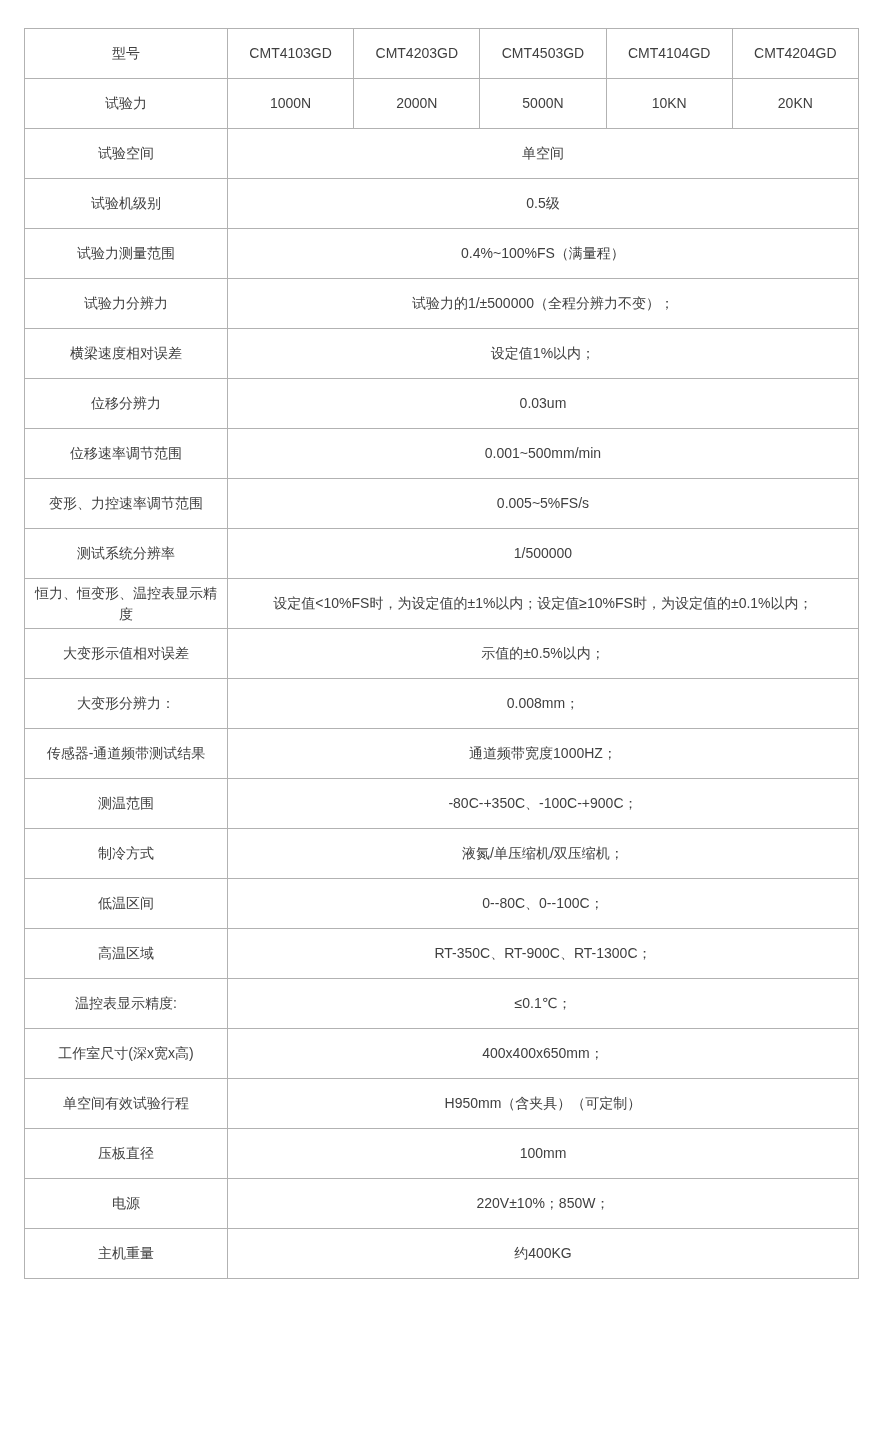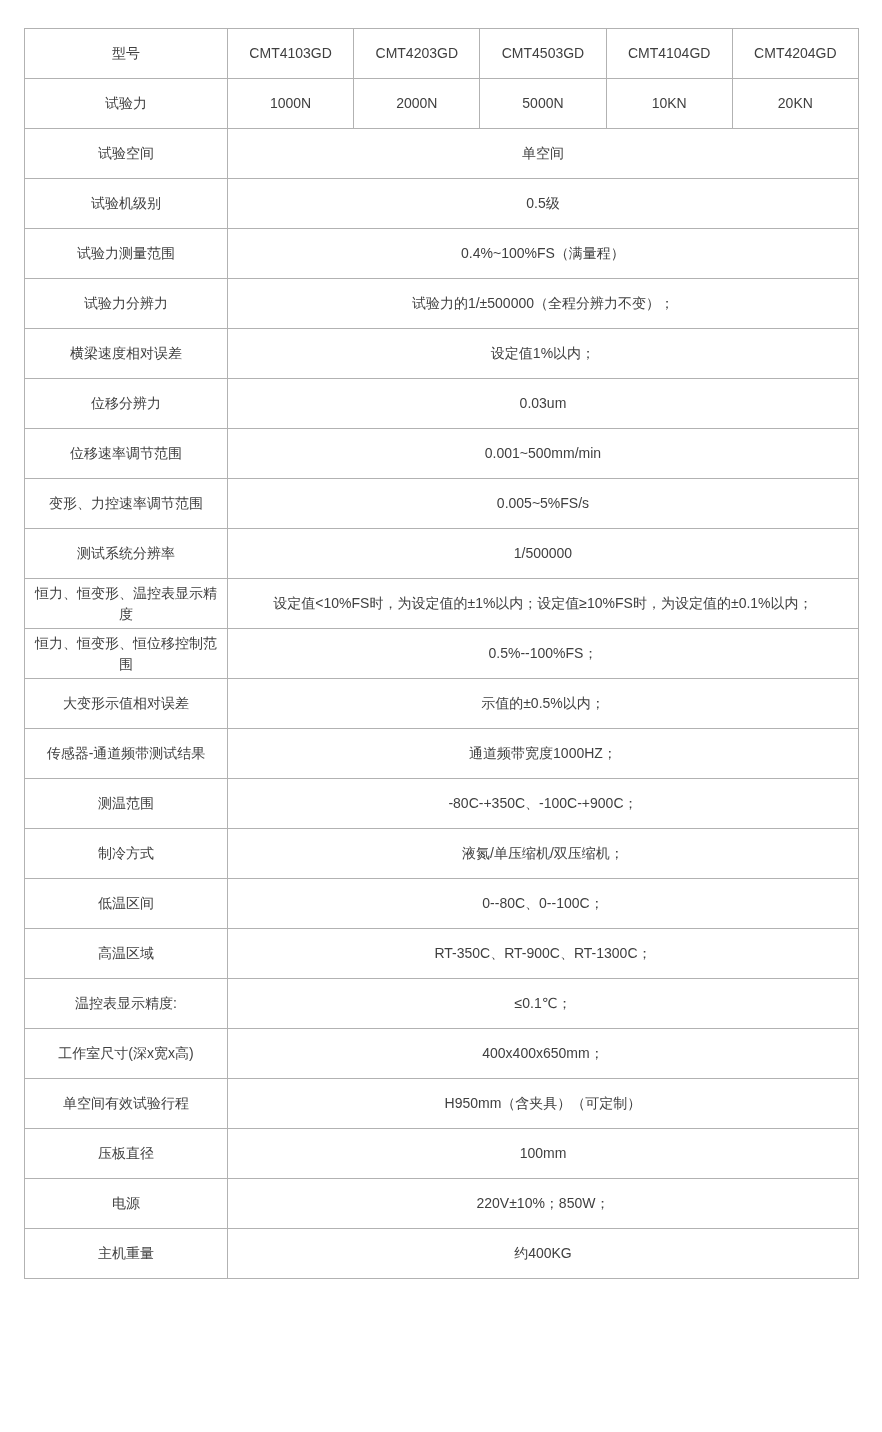--- a/index.html
+++ b/index.html
@@ -98,26 +98,26 @@
       </tr>
       <tr>
         <td>测试系统分辨率</td>
         <td colspan="5">1/500000</td>
       </tr>
       <tr>
         <td>恒力、恒变形、温控表显示精度</td>
         <td colspan="5">设定值&lt;10%FS时，为设定值的±1%以内；设定值≥10%FS时，为设定值的±0.1%以内；</td>
       </tr>
       <tr>
-        <td>恒力、恒变形、恒位移控制范围</td>
-        <td colspan="5">0.5%--100%FS；</td>
+        <td>大变形示值相对误差</td>
+        <td colspan="5">示值的±0.5%以内；</td>
       </tr>
       <tr>
-        <td>大变形示值相对误差</td>
-        <td colspan="5">示值的±0.5%以内；</td>
+        <td>大变形分辨力：</td>
+        <td colspan="5">0.008mm；</td>
       </tr>
       <tr>
         <td>传感器-通道频带测试结果</td>
         <td colspan="5">通道频带宽度1000HZ；</td>
       </tr>
       <tr>
         <td>测温范围</td>
         <td colspan="5">-80C-+350C、-100C-+900C；</td>
       </tr>
       <tr>

